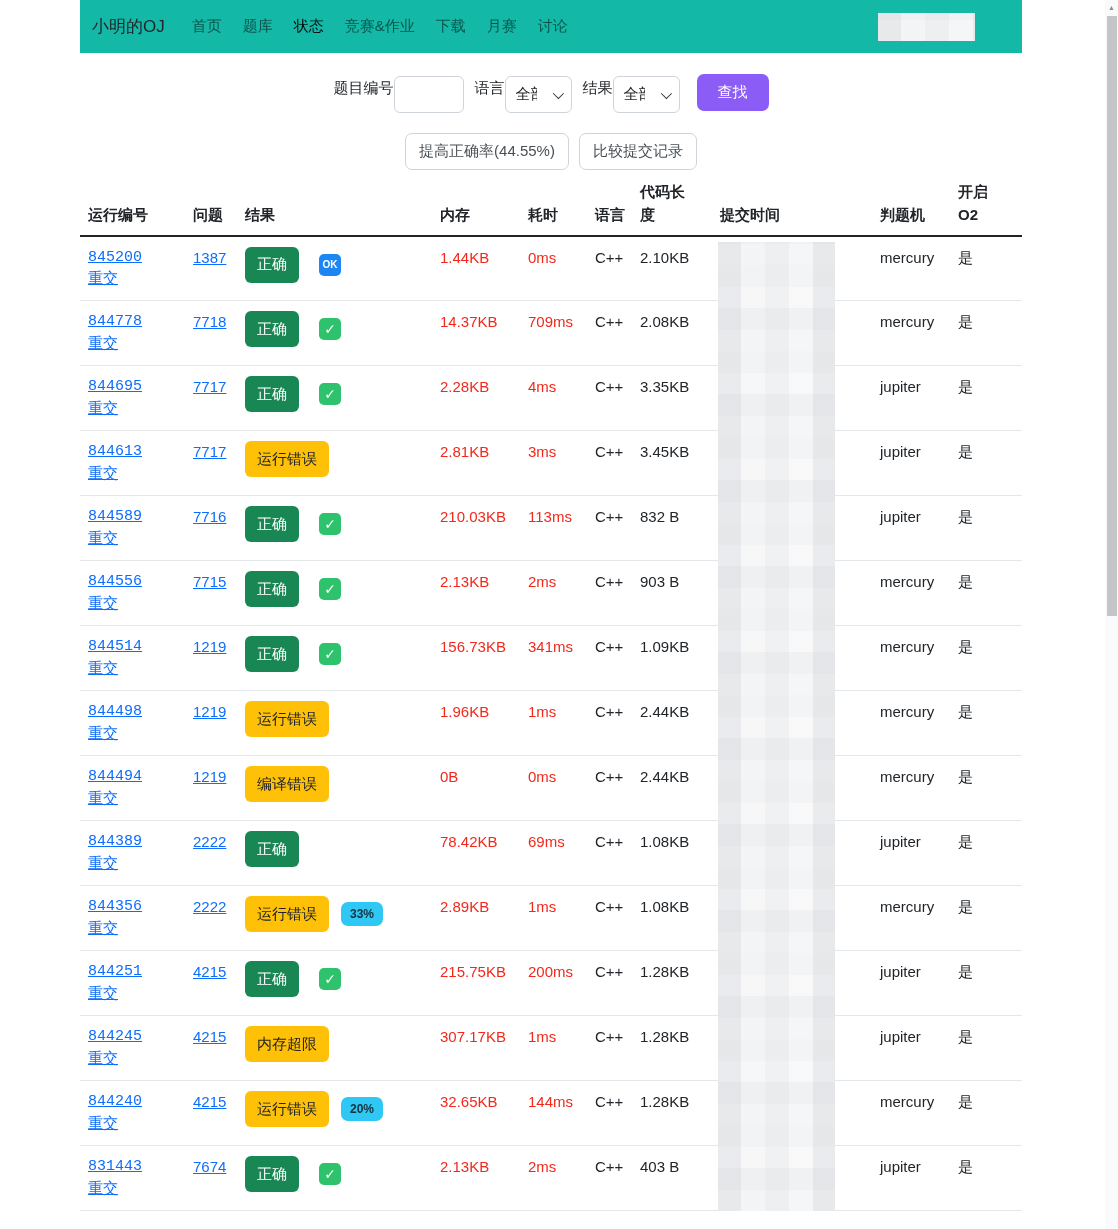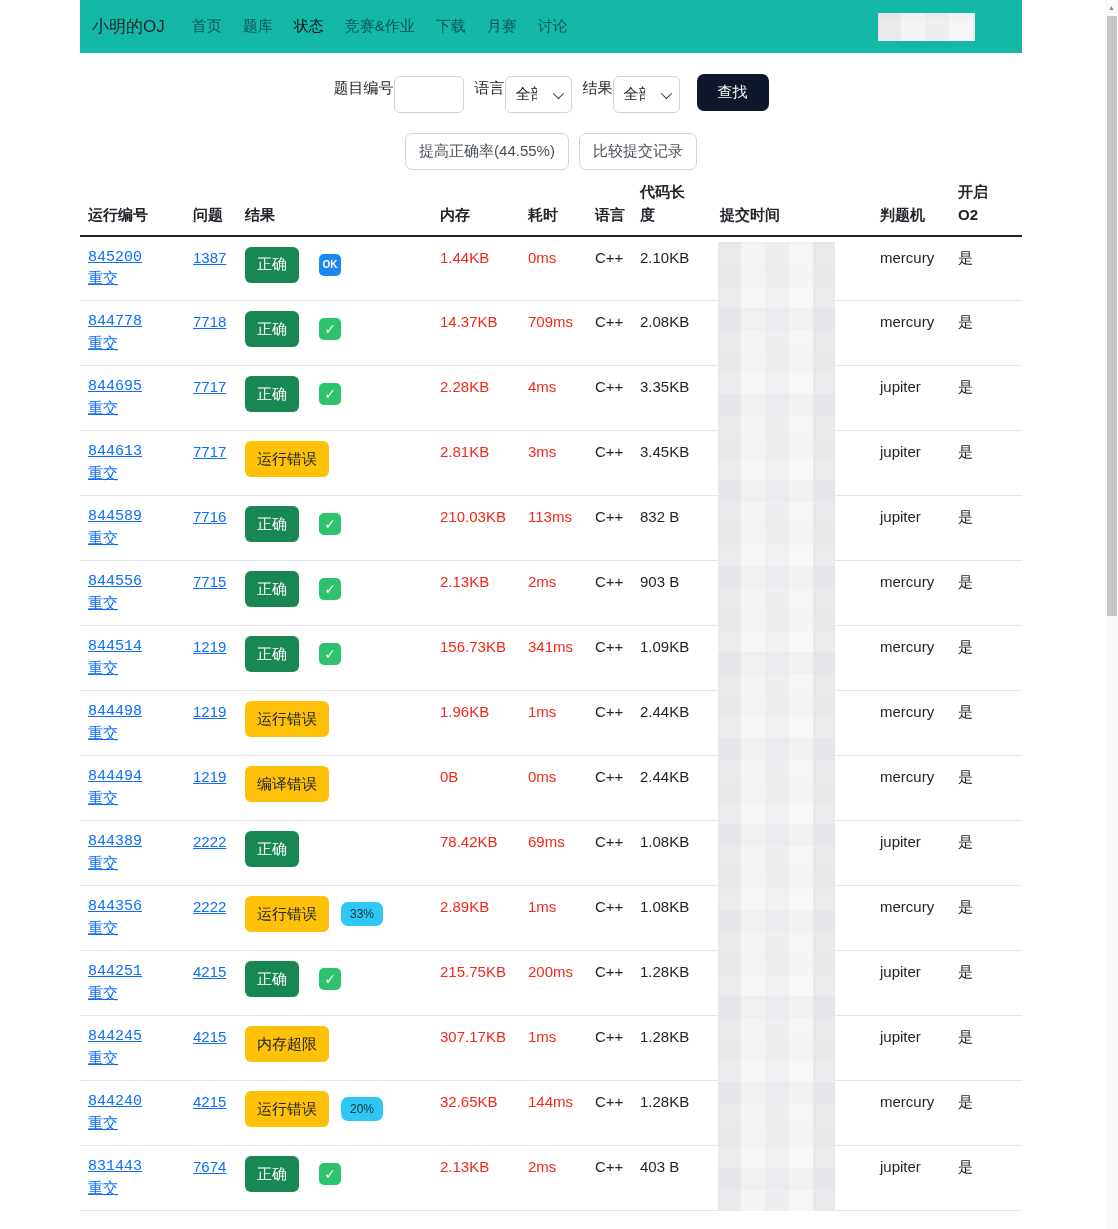--- a/index.html
+++ b/index.html
@@ -40,21 +40,21 @@
   }
   .select {
     width:67px; height:37px; border:1px solid #ced4da; border-radius:6px;
     display:flex; align-items:center; padding:0 10px; background:#fff; cursor:pointer;
   }
   .select-value { font-size:15px; width:21px; overflow:hidden; white-space:nowrap; color:#212529; }
   .chev { width:8px; height:8px; border-right:1.6px solid #343a40; border-bottom:1.6px solid #343a40;
     transform:rotate(45deg) translateY(-2px); margin-left:auto; }
   .search-btn {
     margin-left:17px; margin-top:-2px; width:72px; height:37px; border:none; border-radius:7px;
-    background:#0f172a; color:#fff; font-size:15px; cursor:pointer;
+    background:#8b5cf6; color:#fff; font-size:15px; cursor:pointer;
     font-family:inherit;
   }
   .action-row { width:-moz-fit-content; width:fit-content; margin:20px auto 0; display:flex; gap:10px; }
   .outline-btn {
     height:37px; padding:0 13px; background:#fff; border:1px solid #ced4da; border-radius:7px;
     font-size:15px; color:#495057; cursor:pointer; font-family:inherit; white-space:nowrap;
   }
 
   
   .table-wrap { position:relative; margin-top:10px; }
@@ -81,21 +81,21 @@
   .badge.warning { background:#ffc107; color:#212529; }
   .mini {
     display:inline-flex; align-items:center; justify-content:center;
     width:22px; height:22px; border-radius:5px; margin-left:20px;
     font-size:11px; font-weight:bold; color:#fff;
   }
   .mini.ok { background:#1c86f5; font-size:10px; }
   .mini.check { background:#2dc26b; font-size:14px; }
   .pct {
     display:inline-flex; align-items:center; height:24px; padding:0 9px; margin-left:12px;
-    background:#2fc7f3; color:#14323e; border-radius:7px; font-size:12px; font-weight:normal;
+    background:#2fc7f3; color:#14323e; border-radius:7px; font-size:12px; font-weight:bold;
   }
   .blur-overlay { position:absolute; left:638px; top:62px; width:117px; bottom:0; z-index:3; }
 
   
   .scrollbar {
     position:absolute; top:0; right:0; width:13px; height:1229px;
     background:#fafafa; z-index:10;
   }
   .sb-arrow { width:13px; height:15px; display:flex; align-items:center; justify-content:center;
     color:#8b8b8b; font-size:7px; cursor:pointer; }

